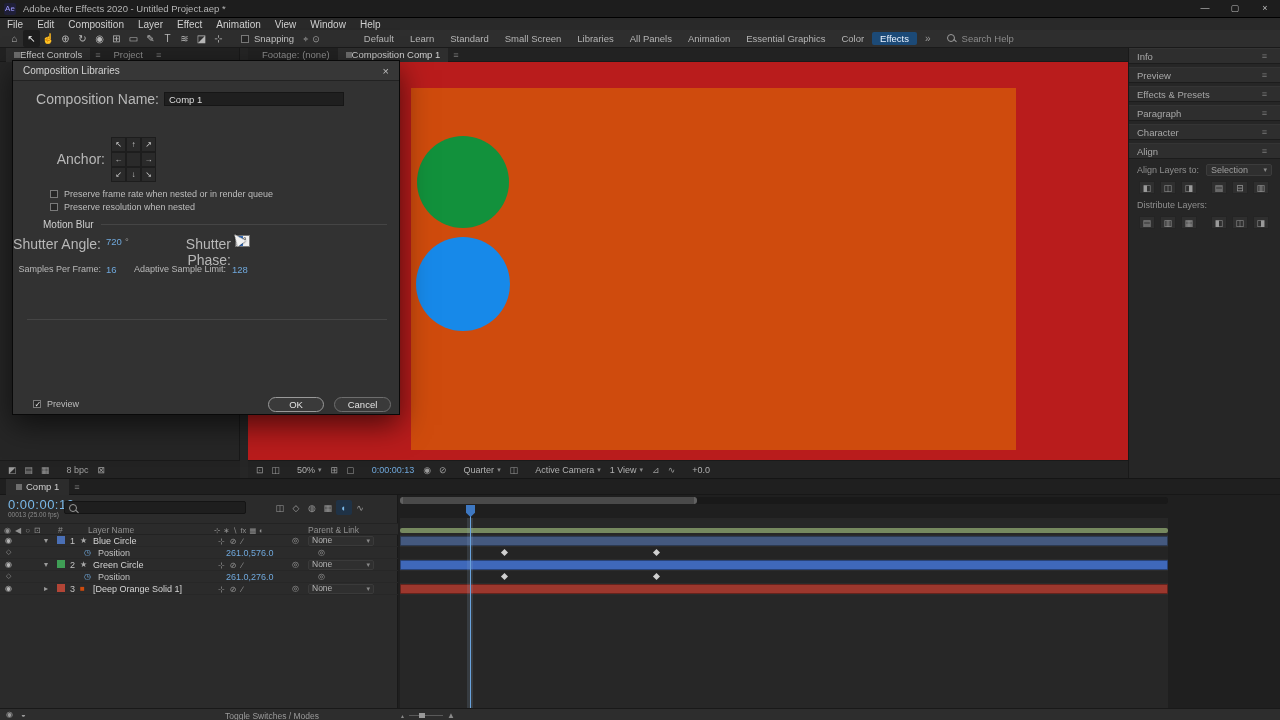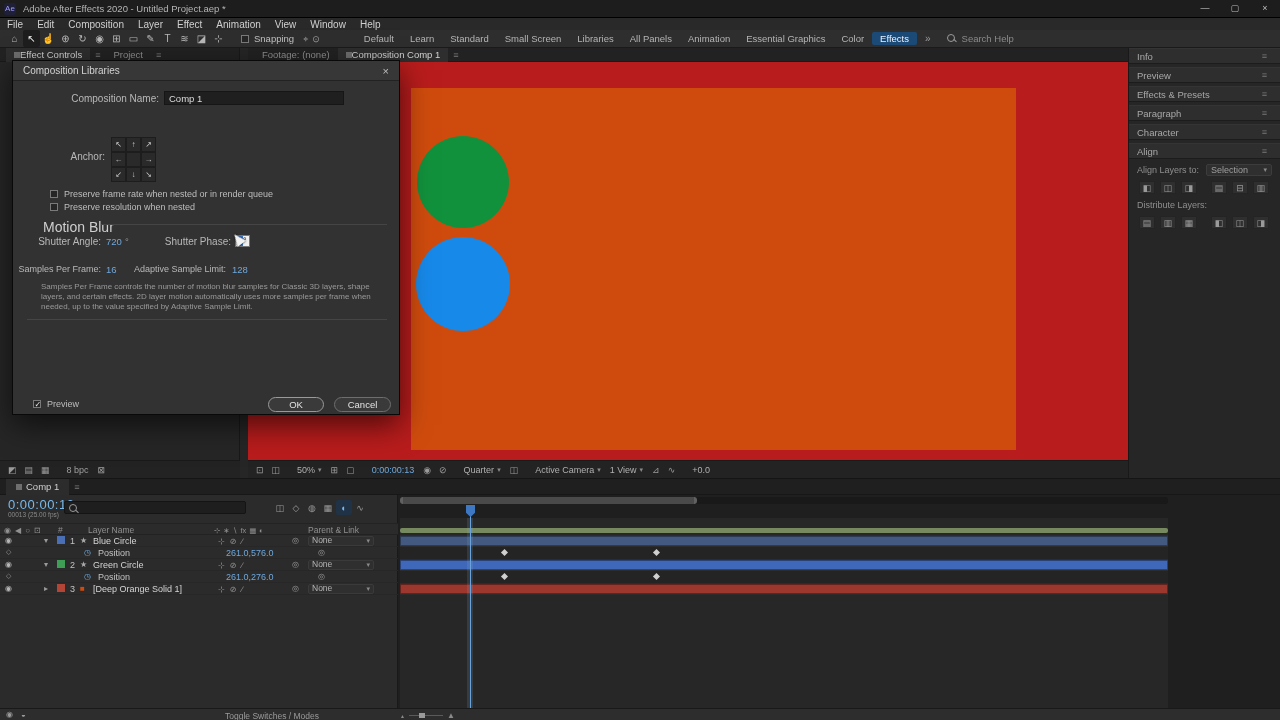--- a/index.html
+++ b/index.html
@@ -50,29 +50,29 @@
   .alignrow{display:flex;justify-content:space-between;align-items:center;padding:2px 8px;font-size:9px;color:#8f8f8f}
   .seldrop{display:flex;align-items:center;justify-content:space-between;width:66px;height:12px;background:#2f2f2f;border:1px solid #3c3c3c;border-radius:2px;padding:0 4px;color:#9f9f9f}
   .aligns{display:flex;gap:5px;padding:3px 10px}
   .aligns span{width:16px;height:13px;background:#2f2f2f;border:1px solid #242424;color:#9a9a9a;font-size:9px;display:flex;align-items:center;justify-content:center}
   .aligns span:nth-child(4){margin-left:9px}
   .dlabel2{padding:3px 8px;font-size:9px;color:#8f8f8f}
   
   .dialog{background:#323232;border:1px solid #090909;box-shadow:0 10px 28px rgba(0,0,0,.6);z-index:40}
   .dtitle{height:20px;background:#373737;border-bottom:1px solid #222;display:flex;align-items:center;padding:0 10px;color:#d2d2d2;font-size:10px}
   .dclose{margin-left:auto;color:#bdbdbd;font-size:11px}
-  .dlabel{color:#b8b8b8;font-size:10px;text-align:right;display:inline-block}
+  .dlabel{color:#b8b8b8;font-size:14px;text-align:right;display:inline-block}
   .dinput{width:180px;height:14px;background:#1f1f1f;border:1px solid #161616;color:#dcdcdc;font-size:9.5px;padding:0 4px;margin-left:5px}
   .dtabs{position:absolute;left:0;top:53px;width:100%;display:flex;gap:18px;padding-left:16px;border-bottom:1px solid #262626}
   .dtab{font-size:9.5px;color:#9a9a9a;padding:2px 2px 3px}
   .dtab.active{color:#ececec;border-bottom:2px solid #4a90d9}
   .agrid{display:grid;grid-template-columns:repeat(3,15px);grid-template-rows:repeat(3,15px)}
   .agrid span{border:1px solid #1d1d1d;background:#2a2a2a;color:#c9c9c9;font-size:8px;display:flex;align-items:center;justify-content:center}
   .dcheckrow{position:absolute;left:37px;display:flex;align-items:center;gap:6px;font-size:9px;color:#bdbdbd}
-  .grouplab{position:absolute;left:30px;font-size:14px;color:#cfcfcf}
+  .grouplab{position:absolute;left:30px;font-size:10px;color:#cfcfcf}
   .gline{position:absolute;height:1px;background:#454545}
   .bluev{color:#6fa8dc;font-size:9.5px}
   .unit{color:#9a9a9a;font-size:9.5px}
   .editsel{background:#f0f0f0;border:1px solid #777;padding:0 2px;font-size:9px;color:#222}
   .editsel b{background:#3a74c4;color:#fff;font-weight:normal}
   .ddesc{position:absolute;left:28px;width:352px;font-size:8px;line-height:10px;color:#999}
   .dbtn{position:absolute;height:15px;border-radius:8px;background:#3a3a3a;color:#e2e2e2;font-size:9.5px;display:flex;align-items:center;justify-content:center}
   .cursor{width:0;height:0;border-left:5px solid transparent;border-right:5px solid transparent;border-bottom:12px solid #f2f2f2;transform:rotate(-38deg);filter:drop-shadow(0 0 1px #000);z-index:60}
   
   .tlpanel{background:#262626;border-top:1px solid #151515}
@@ -344,21 +344,20 @@
     <span class="bluev abs" style="left:93px;top:175px">720</span>
     <span class="unit abs" style="left:112px;top:175px">°</span>
     <span class="dlabel abs" style="left:130px;top:175px;width:88px">Shutter Phase:</span>
     <span class="editsel abs" style="left:222px;top:174px"><b>0</b><span>°</span></span>
 
     <span class="dlabel abs" style="left:0;top:203px;width:88px;font-size:9px">Samples Per Frame:</span>
     <span class="bluev abs" style="left:93px;top:203px">16</span>
     <span class="dlabel abs" style="left:110px;top:203px;width:103px;font-size:9px">Adaptive Sample Limit:</span>
     <span class="bluev abs" style="left:219px;top:203px">128</span>
 
-    <div class="ddesc" style="top:221px">Samples Per Frame controls the number of motion blur samples for Classic 3D layers, shape layers, and certain effects. 2D layer motion automatically uses more samples per frame when needed, up to the value specified by Adaptive Sample Limit.</div>
     <span class="gline" style="left:14px;top:258px;width:360px"></span>
 
     <div class="dcheckrow" style="left:20px;top:338px">
       <span class="cb checked"></span>
       <span>Preview</span>
     </div>
     <div class="dbtn" style="left:255px;top:336px;width:56px;border:1px solid #9a9a9a">OK</div>
     <div class="dbtn" style="left:321px;top:336px;width:57px;border:1px solid #6e6e6e">Cancel</div>
   </div>
 

